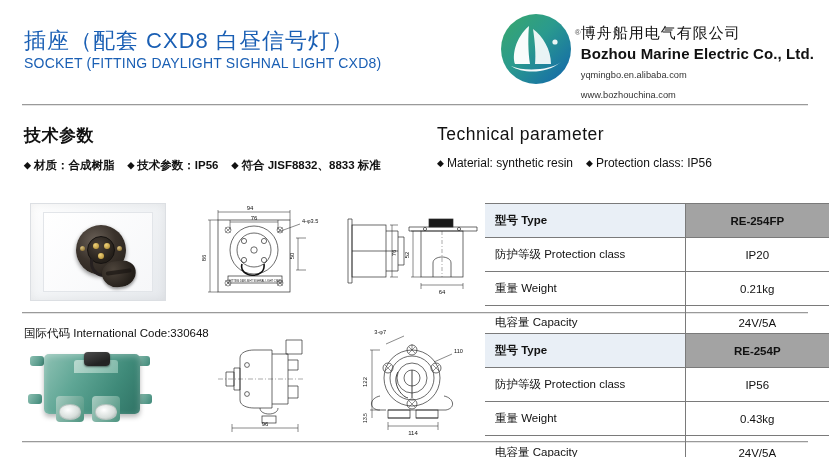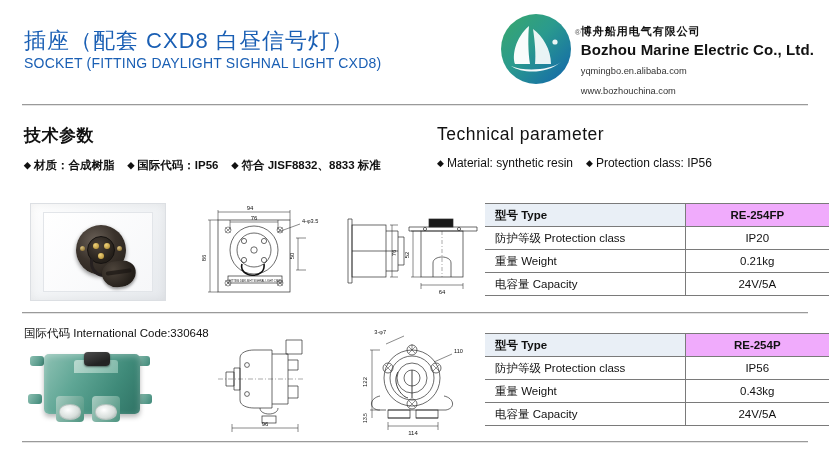--- a/index.html
+++ b/index.html
@@ -23,21 +23,21 @@
   }
   .title-en {
     font-size:14px; color:#1a5fb4; font-weight:400;
     letter-spacing:0.2px; line-height:1.2; margin-top:2px; white-space:nowrap;
   }
 
   .logo-block { position:absolute; right:16px; top:12px; display:flex; align-items:flex-start; }
   .logo-mark { width:74px; height:74px; flex:0 0 74px; position:relative; }
   .logo-text { margin-left:8px; padding-top:12px; }
   .reg-mark { font-size:8px; color:#555; position:absolute; left:76px; top:16px; }
-  .co-cn { font-size:11px; font-weight:bold; color:#111; letter-spacing:1px; white-space:nowrap; }
+  .co-cn { font-size:15px; font-weight:normal; color:#111; letter-spacing:1px; white-space:nowrap; }
   .co-en { font-size:15px; font-weight:bold; color:#111; letter-spacing:0.1px; white-space:nowrap; margin-top:2px; }
   .co-url { font-size:9.3px; color:#333; white-space:nowrap; line-height:1.35; margin-top:7px; }
 
   .rule {
     position:absolute; height:0;
     border-top:1px solid #9a9a9a;
     box-shadow:0 1px 0 #e4e4e4;
   }
   .rule-top { left:22px; top:104px; width:786px; }
   .rule-mid { left:22px; top:312px; width:786px; }
@@ -60,30 +60,30 @@
     font-size:11.5px; color:#111; white-space:nowrap;
   }
 
   
   table.spec-table {
     position:absolute; border-collapse:collapse;
     width:344px; font-size:11.5px; color:#111;
   }
   table.t1 { left:485px; top:203px; }
   table.t2 { left:485px; top:333px; }
-  table.spec-table tr { height:23px; }
+  table.spec-table tr { height:34px; }
   table.spec-table td {
     border-bottom:1px solid #7a7a7a;
     padding:0 10px; vertical-align:middle; white-space:nowrap;
   }
   table.spec-table tr:first-child td { border-top:1px solid #7a7a7a; }
   table.spec-table td.k { width:200px; text-align:left; }
   table.spec-table td.v { text-align:center; border-left:1px solid #7a7a7a; }
   table.spec-table tr.hdr td { background:#e9eff6; font-weight:bold; }
-  table.spec-table tr.hdr td.v { background:#f0abfc; }
+  table.spec-table tr.hdr td.v { background:#a3a3a3; }
 
   
   .photo { position:absolute; }
   .photo1 { left:30px; top:203px; width:136px; height:98px; }
   .plate {
     position:absolute; inset:0;
     background:linear-gradient(135deg,#fefefe 0%,#f2f4f6 45%,#e6e9ed 100%);
     border:1px solid #dcdfe3;
     box-shadow:inset 0 0 10px rgba(0,0,0,0.06);
   }
@@ -212,21 +212,21 @@
   </div>
 
   <div class="rule rule-top"></div>
   <div class="rule rule-mid"></div>
   <div class="rule rule-bot"></div>
 
   <div class="spec-cn">
     <div class="spec-h">技术参数</div>
     <div class="bullets">
       <div class="bline">
-        <span class="dia">◆</span><span>材质：合成树脂</span><span class="sep"></span><span class="dia">◆</span><span>国际代码：IP56</span><span class="sep"></span><span class="dia">◆</span><span>符合 JISF8832、8833 标准</span>
+        <span class="dia">◆</span><span>材质：合成树脂</span><span class="sep"></span><span class="dia">◆</span><span>技术参数：IP56</span><span class="sep"></span><span class="dia">◆</span><span>符合 JISF8832、8833 标准</span>
       </div>
     </div>
   </div>
 
   <div class="spec-en">
     <div class="spec-h en">Technical parameter</div>
     <div class="bullets">
       <div class="bline en">
         <span class="dia">◆</span><span>Material: synthetic resin</span><span class="sep"></span><span class="dia">◆</span><span>Protection class: IP56</span>
       </div>

